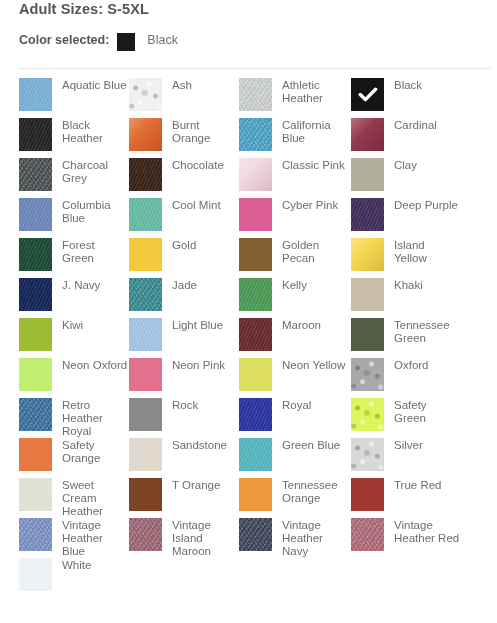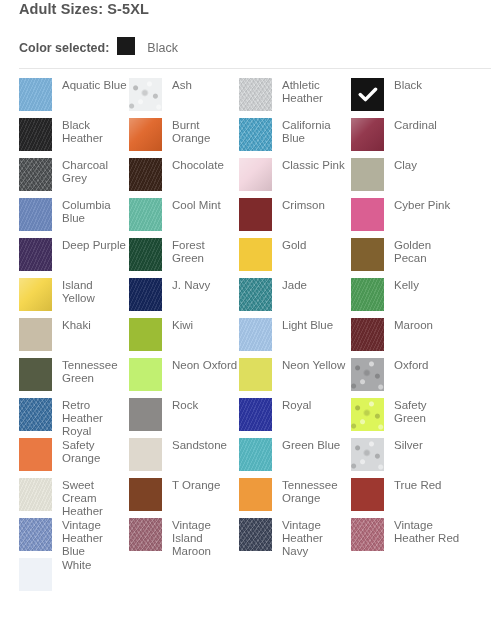--- a/index.html
+++ b/index.html
@@ -24,21 +24,21 @@
   .title {
     font-size: 14.5px;
     font-weight: bold;
     color: #555555;
     letter-spacing: 0.1px;
     padding: 0 0 0 19px;
     line-height: 18px;
   }
   .selected-row {
     display: flex;
-    align-items: flex-end;
+    align-items: flex-start;
     padding: 15px 0 0 19px;
     height: 22px;
   }
   .selected-label {
     font-size: 12.5px;
     font-weight: bold;
     color: #555555;
     margin-right: 8px;
   }
   .selected-swatch {
@@ -202,24 +202,20 @@
       </div>
       <div class="cell">
         <div class="sw tex-soft" style="background: rgb(109, 136, 189);"></div>
         <div class="sw-label">Columbia Blue</div>
       </div>
       <div class="cell">
         <div class="sw tex-soft" style="background: rgb(104, 189, 166);"></div>
         <div class="sw-label">Cool Mint</div>
       </div>
       <div class="cell">
-        <div class="sw " style="background: rgb(126, 42, 43);"></div>
-        <div class="sw-label">Crimson</div>
-      </div>
-      <div class="cell">
         <div class="sw " style="background: rgb(218, 95, 146);"></div>
         <div class="sw-label">Cyber Pink</div>
       </div>
       <div class="cell">
         <div class="sw tex-soft" style="background: rgb(67, 48, 94);"></div>
         <div class="sw-label">Deep Purple</div>
       </div>
       <div class="cell">
         <div class="sw tex-soft" style="background: rgb(29, 76, 53);"></div>
         <div class="sw-label">Forest Green</div>
@@ -266,20 +262,24 @@
       </div>
       <div class="cell">
         <div class="sw " style="background: rgb(85, 92, 68);"></div>
         <div class="sw-label">Tennessee Green</div>
       </div>
       <div class="cell">
         <div class="sw " style="background: rgb(193, 240, 113);"></div>
         <div class="sw-label">Neon Oxford</div>
       </div>
       <div class="cell">
+        <div class="sw " style="background: rgb(227, 112, 141);"></div>
+        <div class="sw-label">Neon Pink</div>
+      </div>
+      <div class="cell">
         <div class="sw " style="background: rgb(222, 222, 94);"></div>
         <div class="sw-label">Neon Yellow</div>
       </div>
       <div class="cell">
         <div class="sw tex-mottle" style="background: rgb(168, 169, 171);"></div>
         <div class="sw-label">Oxford</div>
       </div>
       <div class="cell">
         <div class="sw tex-heather" style="background: rgb(58, 111, 160);"></div>
         <div class="sw-label">Retro Heather Royal</div>

